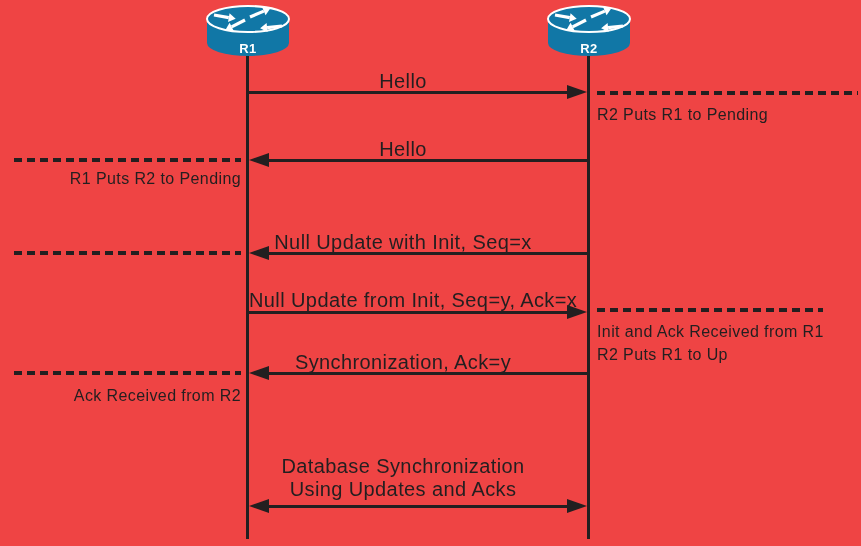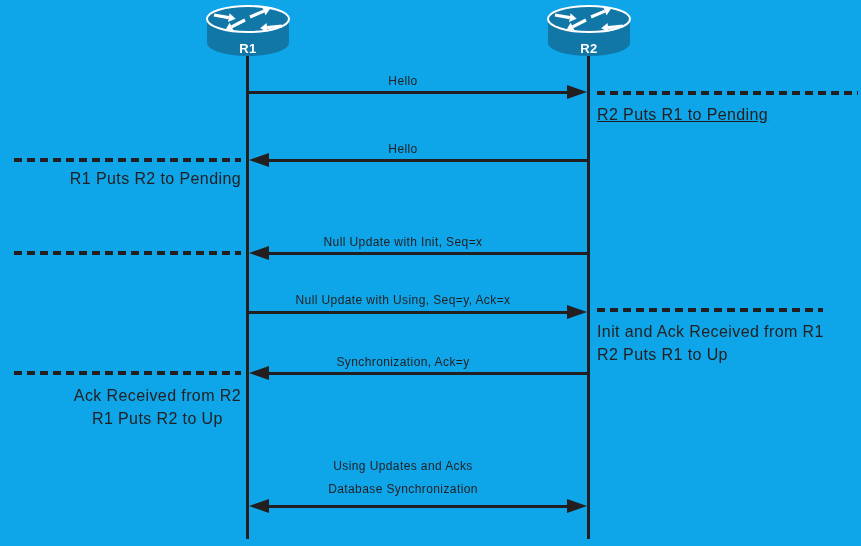--- a/index.html
+++ b/index.html
@@ -2,40 +2,40 @@
 <html style="--router-blue: #1177A6; --line: #231f20; --text: #231f20;"><head>
 <meta charset="utf-8">
 <style>
   :root {
     --router-blue: #1177A6;
     --line: #231f20;
     --text: #231f20;
   }
   html,body { margin:0; padding:0; background:#fff; }
   .canvas {
-    position:relative; width:861px; height:546px; background:#0ea5e9;
+    position:relative; width:861px; height:546px; background:#ef4444;
     font-family:"Liberation Sans", sans-serif; color:var(--text);
     overflow:hidden;
   }
   .router { position:absolute; width:86px; height:54px; }
   .router svg { display:block; width:86px; height:54px; }
   .rb, .rt { fill:var(--router-blue); }
   .rt { stroke:#fff; stroke-width:2px; }
   .ra { fill:#fff; }
   .rl { fill:#fff; font-family:"Liberation Sans",sans-serif; font-weight:bold; font-size:13px; letter-spacing:0.5px; }
   .lifeline { position:absolute; width:3px; background:var(--line); }
   .msg-line { position:absolute; height:3px; background:var(--line); }
   .head-right { position:absolute; width:0; height:0;
     border-top:7px solid transparent; border-bottom:7px solid transparent;
     border-left:20px solid var(--line); }
   .head-left { position:absolute; width:0; height:0;
     border-top:7px solid transparent; border-bottom:7px solid transparent;
     border-right:20px solid var(--line); }
   .msg-label { position:absolute; left:249px; width:308px; text-align:center;
-    font-size:12px; letter-spacing:0.4px; line-height:23px; white-space:nowrap; }
+    font-size:20px; letter-spacing:0.4px; line-height:23px; white-space:nowrap; }
   .dash { position:absolute; height:4px;
     background:repeating-linear-gradient(90deg, var(--line) 0 8px, transparent 8px 13px); }
   .ann-text { position:absolute; font-size:16px; letter-spacing:0.4px;
     line-height:23px; white-space:nowrap; }
   .ann-left { text-align:left; }
   .ann-left-center { text-align:center;margin-left:13px; }
 </style>
 </head>
 <body>
 
@@ -90,56 +90,55 @@
   </div>
 
   <div class="lifeline" style="left:246px; top:56px; height:483px;"></div>
   <div class="lifeline" style="left:587px; top:56px; height:483px;"></div>
 
   <div class="msg-label" style="top:70px;">Hello</div>
   <div class="msg-line" style="left:249px; top:91px; width:318px;"></div>
   <div class="head-right" style="left:567px; top:85px;"></div>
 
   <div class="dash" style="left:597px; top:91px; width:261px;"></div>
-  <div class="ann-text" style="left:597px; top:103px;text-decoration:underline;">R2 Puts R1 to Pending</div>
+  <div class="ann-text" style="left:597px; top:103px;">R2 Puts R1 to Pending</div>
 
   <div class="msg-label" style="top:138px;">Hello</div>
   <div class="head-left" style="left:249px; top:153px;"></div>
   <div class="msg-line" style="left:269px; top:159px; width:318px;"></div>
 
   <div class="dash" style="left:14px; top:158px; width:227px;"></div>
   <div class="ann-text ann-left" style="right:620px; top:167px;">R1 Puts R2 to Pending</div>
 
   <div class="msg-label" style="top:231px;">Null Update with Init, Seq=x</div>
   <div class="head-left" style="left:249px; top:246px;"></div>
   <div class="msg-line" style="left:269px; top:252px; width:318px;"></div>
 
   <div class="dash" style="left:14px; top:251px; width:227px;"></div>
 
-  <div class="msg-label" style="top:289px;">Null Update with Using, Seq=y, Ack=x</div>
+  <div class="msg-label" style="top:289px;">Null Update from Init, Seq=y, Ack=x</div>
   <div class="msg-line" style="left:249px; top:311px; width:318px;"></div>
   <div class="head-right" style="left:567px; top:305px;"></div>
 
   <div class="dash" style="left:597px; top:308px; width:226px;"></div>
   <div class="ann-text" style="left:597px; top:320px;">
     <div>Init and Ack Received from R1</div>
     <div>R2 Puts R1 to Up</div>
   </div>
 
   <div class="msg-label" style="top:351px;">Synchronization, Ack=y</div>
   <div class="head-left" style="left:249px; top:366px;"></div>
   <div class="msg-line" style="left:269px; top:372px; width:318px;"></div>
 
   <div class="dash" style="left:14px; top:371px; width:227px;"></div>
   <div class="ann-text ann-left-center" style="right:620px; top:384px;">
     <div>Ack Received from R2</div>
-    <div>R1 Puts R2 to Up</div>
   </div>
 
   <div class="msg-label" style="top:455px;">
+    <div>Database Synchronization</div>
     <div>Using Updates and Acks</div>
-    <div>Database Synchronization</div>
   </div>
   <div class="head-left" style="left:249px; top:499px;"></div>
   <div class="msg-line" style="left:269px; top:505px; width:298px;"></div>
   <div class="head-right" style="left:567px; top:499px;"></div>
 
 </div>
 
 </body></html>

